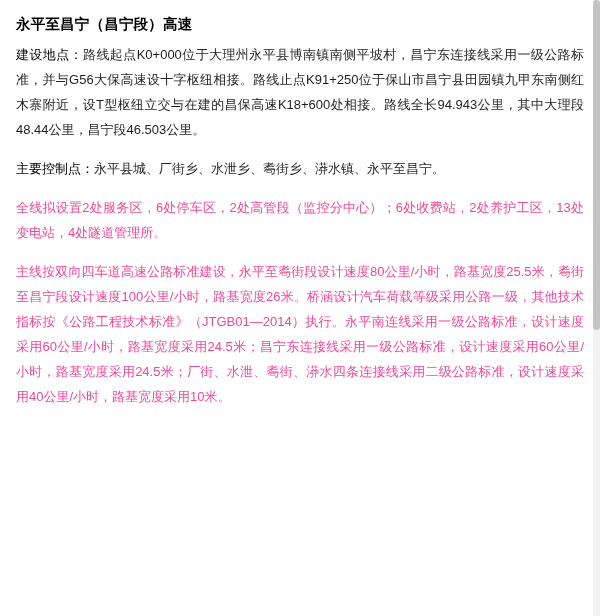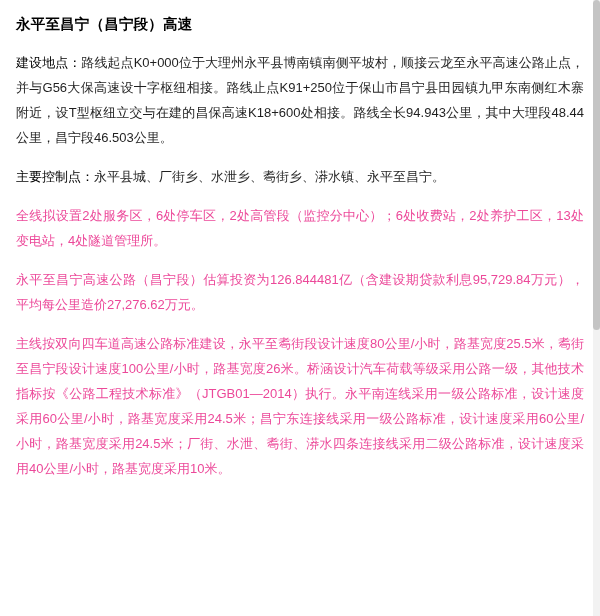--- a/index.html
+++ b/index.html
@@ -19,21 +19,21 @@
     width: 600px;
     height: 616px;
     box-sizing: border-box;
     padding: 14px 16px 0 16px;
   }
   .doc-title {
     font-size: 14.5px;
     font-weight: bold;
     color: #000000;
     letter-spacing: 0.2px;
-    margin: 0 0 16px 0;
+    margin: 0 0 8px 0;
     line-height: 1.4;
   }
   .para {
     font-size: 13px;
     line-height: 25px;
     color: #1f1f1f;
     margin: 0 0 14px 0;
     text-align: justify;
     text-justify: inter-ideograph;
   }
@@ -69,35 +69,32 @@
 </head>
 <body>
 
 <div class="page">
 
   <div class="body-col">
 
     <h1 class="doc-title">永平至昌宁（昌宁段）高速</h1>
 
     <p class="para">
-      <span class="lead">建设地点：</span><span>路线起点K0+000位于大理州永平县博南镇南侧平坡村，顺接云龙至永平高速公路止点，并与G56大保高速设十字枢纽相接。路线止点K91+250位于保山市昌宁县田园镇九甲东南侧红木寨附近，设T型枢纽立交与在建的昌保高速K18+600处相接。路线全长94.943公里，其中大理段48.44公里，昌宁段46.503公里。</span>
+      <span class="lead">建设地点：</span><span>路线起点K0+000位于大理州永平县博南镇南侧平坡村，昌宁东连接线采用一级公路标准，并与G56大保高速设十字枢纽相接。路线止点K91+250位于保山市昌宁县田园镇九甲东南侧红木寨附近，设T型枢纽立交与在建的昌保高速K18+600处相接。路线全长94.943公里，其中大理段48.44公里，昌宁段46.503公里。</span>
     </p>
 
     <p class="para">
       <span class="lead">主要控制点：</span><span>永平县城、厂街乡、水泄乡、耈街乡、漭水镇、永平至昌宁。</span>
     </p>
 
 
     <p class="para bold-all">
       <span>全线拟设置2处服务区，6处停车区，2处高管段（监控分中心）；6处收费站，2处养护工区，13处变电站，4处隧道管理所。</span>
     </p>
 
-    <p class="para bold-all">
-      <span>永平至昌宁高速公路（昌宁段）估算投资为126.844481亿（含建设期贷款利息95,729.84万元），平均每公里造价27,276.62万元。</span>
-    </p>
 
     <p class="para bold-all">
       <span>主线按双向四车道高速公路标准建设，永平至耈街段设计速度80公里/小时，路基宽度25.5米，耈街至昌宁段设计速度100公里/小时，路基宽度26米。桥涵设计汽车荷载等级采用公路一级，其他技术指标按《公路工程技术标准》（JTGB01—2014）执行。永平南连线采用一级公路标准，设计速度采用60公里/小时，路基宽度采用24.5米；昌宁东连接线采用一级公路标准，设计速度采用60公里/小时，路基宽度采用24.5米；厂街、水泄、耈街、漭水四条连接线采用二级公路标准，设计速度采用40公里/小时，路基宽度采用10米。</span>
     </p>
 
   </div>
 
   <div class="scrollbar">
     <div class="scrollbar-thumb"></div>
   </div>

